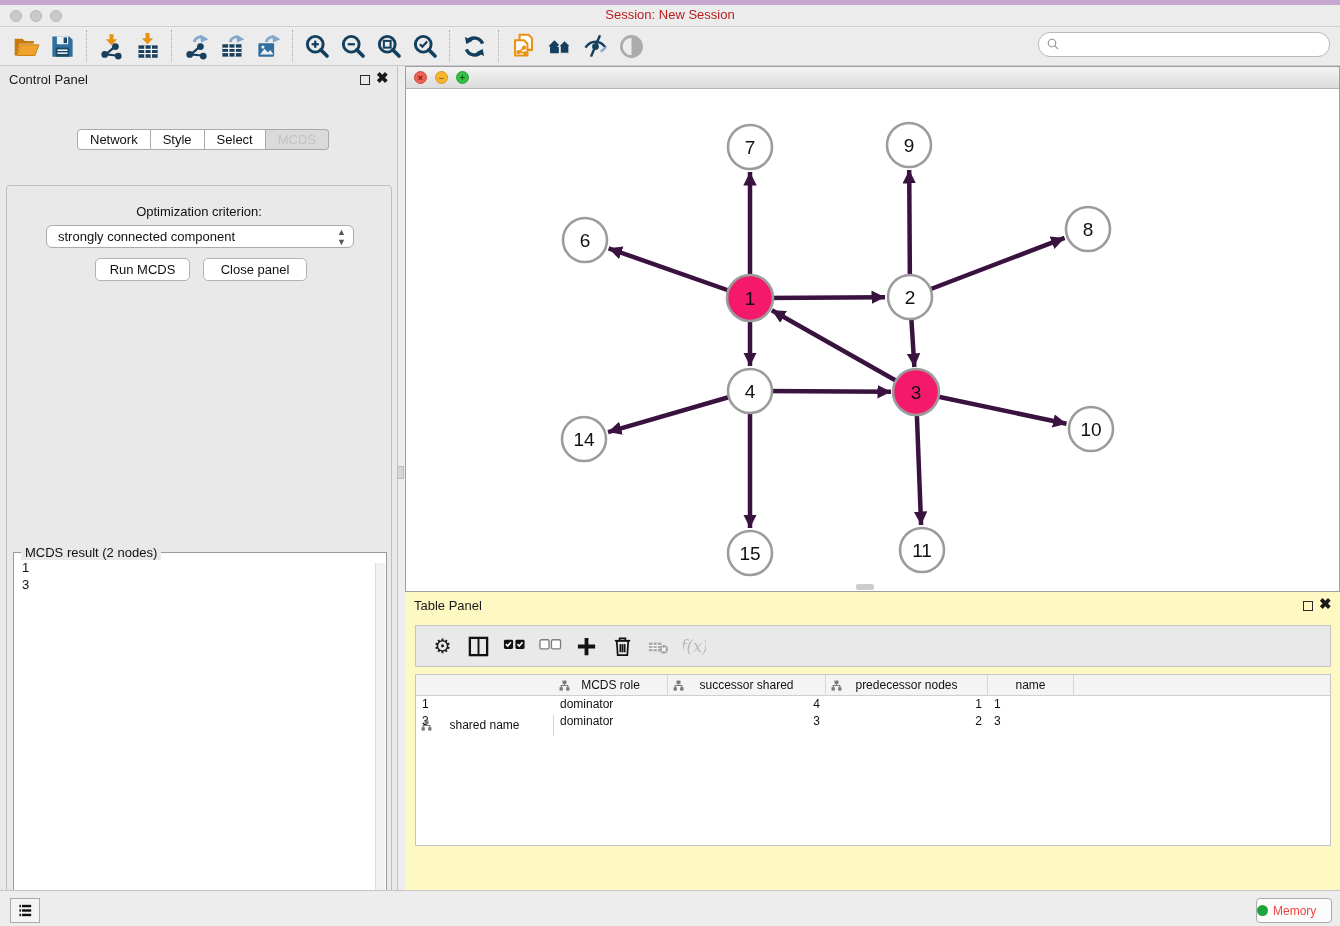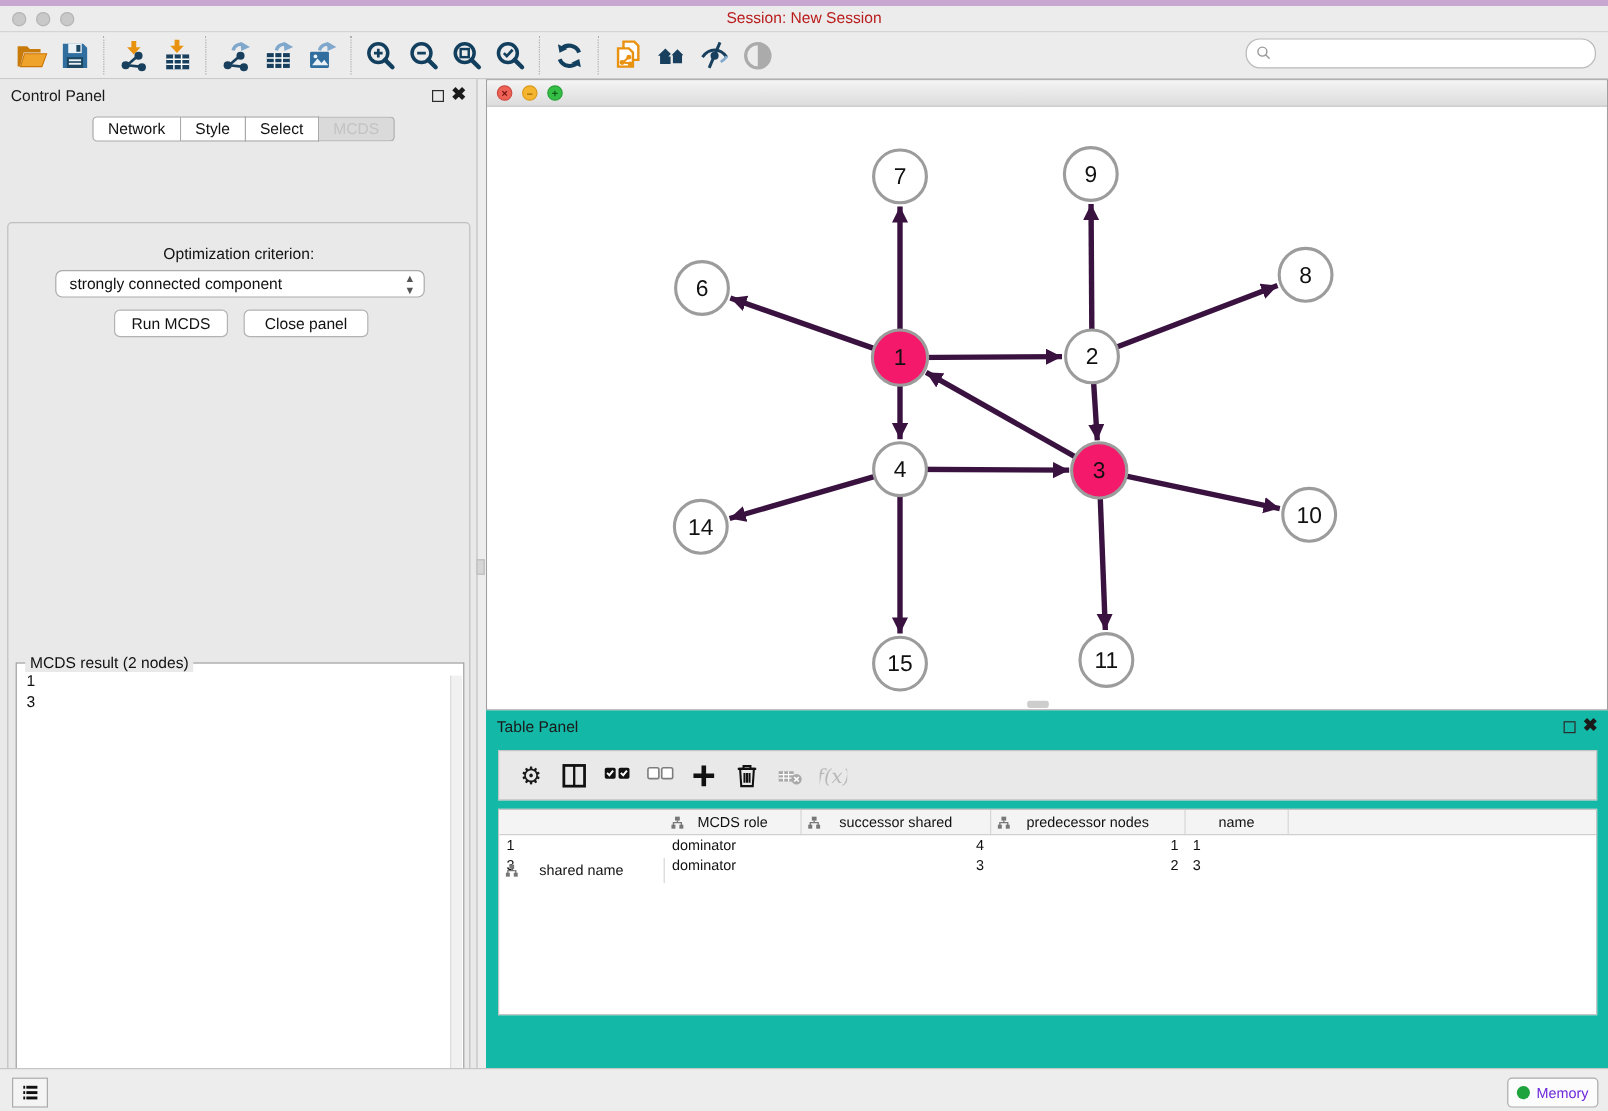--- a/index.html
+++ b/index.html
@@ -15,21 +15,21 @@
   .tb-btn svg { width:27px; height:27px; }
   .tb-sep { width:1px; height:32px; border-left:1px dotted #ADADAD; margin:0 6px; }
   #search-wrap { position:absolute; right:10px; top:32px; width:292px; height:25px; background:#FFFFFF; border:1px solid #B9B9B9; border-radius:12px; display:flex; align-items:center; padding-left:7px; }
   #search-wrap svg { width:15px; height:15px; }
   #search-input { border:none; outline:none; flex:1; height:20px; font-size:13px; background:transparent; }
   
   #control-panel { position:absolute; left:0; top:66px; width:398px; height:824px; background:#E9E9E9; border-right:1px solid #C2C2C2; }
   .panel-title { position:absolute; left:9px; top:6px; font-size:13px; color:#1A1A1A; }
   .float-ico { position:absolute; top:9px; width:10px; height:10px; border:1.6px solid #2B2B2B; background:transparent; }
   .close-ico { position:absolute; top:3px; font-size:15px; font-weight:bold; color:#1A1A1A; }
-  .tabs-row { position:absolute; display:flex; }
+  .tabs-row { position:absolute; display:flex;margin-top:32px; }
   .tab-seg { height:21px; line-height:20px; text-align:center; font-size:13px; background:#FFFFFF; color:#111; border:1px solid #A9A9A9; border-left:none; padding:0 12px; }
   .tab-seg:first-child { border-left:1px solid #A9A9A9; border-radius:4px 0 0 4px; }
   .tab-seg:last-child { border-radius:0 4px 4px 0; }
   .tab-seg.disabled { background:#DADADA; color:#C3C3C3; }
   #cp-content { position:absolute; left:6px; top:119px; width:386px; height:757px; border:1px solid #BFBFBF; border-radius:4px; background:#E9E9E9; }
   #opt-label { position:absolute; left:0; top:18px; width:100%; text-align:center; font-size:13px; color:#111; }
   #opt-select { position:absolute; left:39px; top:39px; width:308px; height:23px; background:#FFFFFF; border:1px solid #ABABAB; border-radius:6px; font-size:13px; line-height:21px; padding-left:11px; color:#111; }
   #opt-select .stepper { position:absolute; right:7px; top:1px; font-size:9px; color:#555; line-height:10px; text-align:center; }
   .cp-btn { position:absolute; top:72px; height:23px; background:#FFFFFF; border:1px solid #B3B3B3; border-radius:5px; font-size:13px; color:#111; text-align:center; line-height:21px; }
   #result-box { position:absolute; left:6px; top:366px; width:374px; height:383px; border:1px solid #9B9B9B; background:#FFFFFF; }
@@ -39,36 +39,36 @@
   
   #splitter-grip { position:absolute; left:397px; top:466px; width:7px; height:13px; background:#D6D6D6; border:1px solid #BDBDBD; }
   
   #net-frame { position:absolute; left:405px; top:66px; width:935px; height:526px; border:1px solid #9F9F9F; background:#FFFFFF; }
   #net-titlebar { position:absolute; left:0; top:0; width:100%; height:22px; background:linear-gradient(#F4F4F4,#DCDCDC); border-bottom:1px solid #B5B5B5; }
   #net-title { position:absolute; width:100%; text-align:center; top:3px; font-size:13px; color:#1A1A1A; }
   .light { position:absolute; top:4px; width:13px; height:13px; border-radius:50%; font-size:9px; font-weight:bold; text-align:center; line-height:13px; }
   #net-canvas { position:absolute; left:0; top:22px; width:933px; height:502px; background:#FFFFFF; }
   #net-hscroll { position:absolute; left:450px; bottom:1px; width:18px; height:6px; background:#CDCDCD; border-radius:2px; }
   
-  #table-panel { position:absolute; left:405px; top:592px; width:935px; height:298px; background:#14b8a6; }
+  #table-panel { position:absolute; left:405px; top:592px; width:935px; height:298px; background:#fef9c3; }
   #tp-toolbar { position:absolute; left:10px; top:33px; width:916px; height:42px; background:#E9E9E9; border:1px solid #C5C5C5; display:flex; align-items:center; padding-left:8px; }
   .tp-btn { width:36px; height:34px; display:flex; align-items:center; justify-content:center; border:none; background:transparent; }
   .tp-btn svg { width:23px; height:23px; }
   #tp-table { position:absolute; left:10px; top:82px; width:916px; height:172px; background:#FFFFFF; border:1px solid #C5C5C5; }
   #tp-header { display:flex; height:21px; background:#F4F4F4; border-bottom:1px solid #CFCFCF; }
   .th { position:relative; height:21px; border-right:1px solid #D6D6D6; font-size:12px; color:#111; text-align:center; line-height:20px; }
   .th svg { position:absolute; left:5px; top:5px; width:11px; height:11px; }
   .tr { display:flex; height:17px; font-size:12px; color:#111; }
   .td { height:17px; line-height:16px; padding:0 6px; white-space:nowrap; overflow:hidden; }
   #tp-tabs { position:absolute; top:272px; left:0; width:100%; display:flex; justify-content:center; }
   
   #statusbar { position:absolute; left:0; top:890px; width:1340px; height:36px; background:#EDEDED; border-top:1px solid #C6C6C6; }
   #status-list-btn { position:absolute; left:10px; top:7px; width:30px; height:25px; background:#F4F4F4; border:1px solid #ABABAB; display:flex; align-items:center; justify-content:center; }
   #status-list-btn svg { width:17px; height:17px; }
-  #memory-btn { position:absolute; right:8px; top:7px; width:76px; height:25px; background:#FCFCFC; border:1px solid #ABABAB; border-radius:4px; display:flex; align-items:center; justify-content:center; gap:5px; font-size:12px; color:#6d28d9; }
+  #memory-btn { position:absolute; right:8px; top:7px; width:76px; height:25px; background:#FCFCFC; border:1px solid #ABABAB; border-radius:4px; display:flex; align-items:center; gap:5px; font-size:12px; color:#ef4444; }
   #memory-btn .dot { width:11px; height:11px; border-radius:50%; background:#1FA33C; }
 </style>
 </head>
 <body>
 
 <div id="titlebar">
   <div class="accent"></div>
   <div class="mac-dot" style="left:10px"></div>
   <div class="mac-dot" style="left:30px"></div>
   <div class="mac-dot" style="left:50px"></div>

